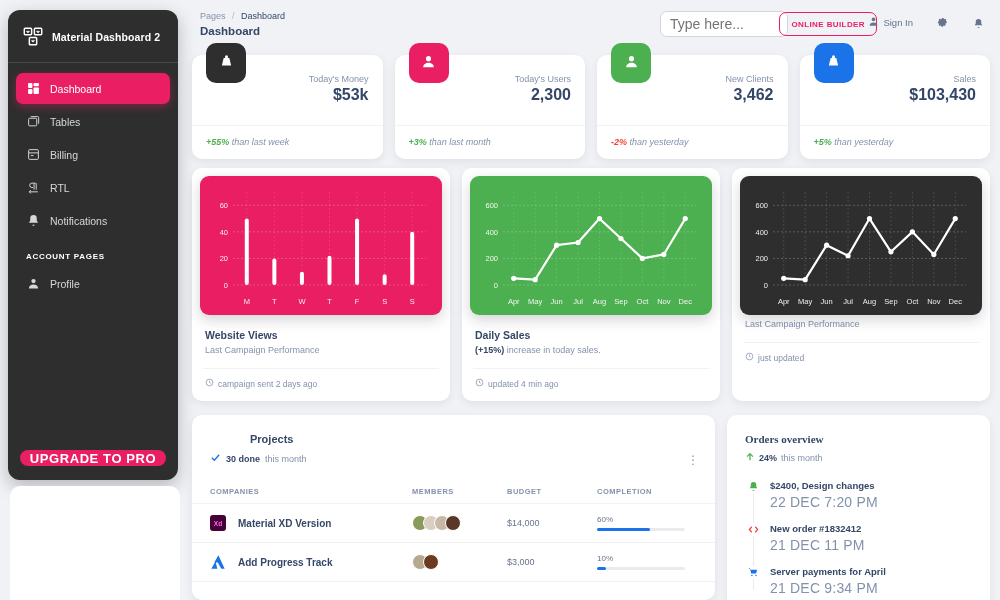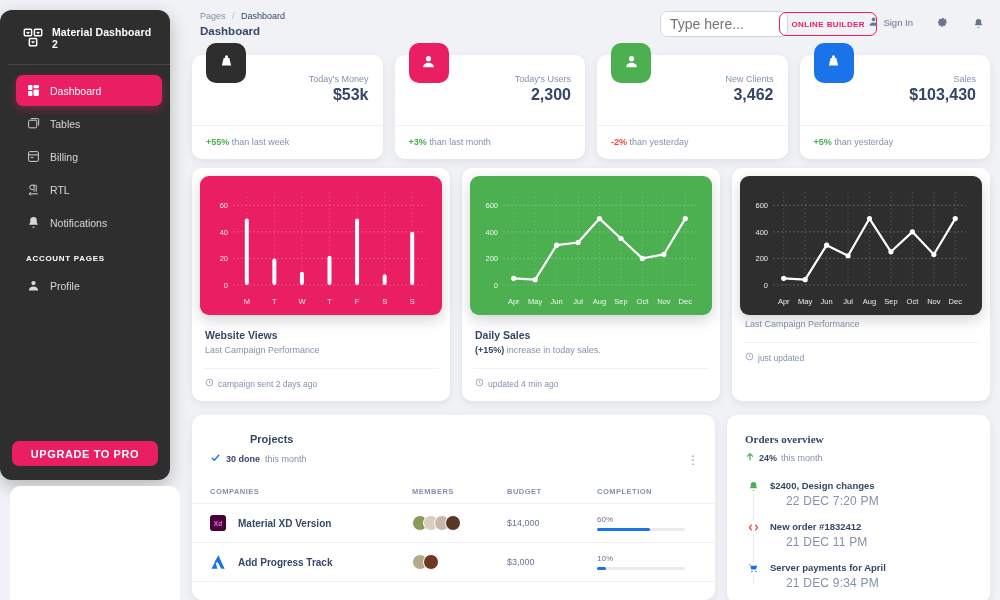--- a/index.html
+++ b/index.html
@@ -6,27 +6,26 @@
   html, body {
     width: 1000px; height: 600px;
     font-family: "Liberation Sans", sans-serif;
     background: #f0f2f5;
     overflow: hidden;
   }
   .page { position: relative; width: 1000px; height: 600px; }
 
   
   .sidebar {
-    position: absolute; left: 0; top: 10px;
+    position: absolute; left: 8px; top: 10px;
     width: 170px; height: 470px;
     background: #2e2e2e;
     border-radius: 12px;
     box-shadow: 0 6px 18px rgba(0,0,0,.25);
     overflow: hidden;
-    padding-left: 8px;
   }
   .brand {
     display: flex; align-items: center; gap: 8px;
     padding: 16px 12px 14px 14px;
     border-bottom: 1px solid rgba(255,255,255,.12);
   }
   .brand-logo { width: 22px; height: 22px; flex: 0 0 22px; }
   .brand-name {
     color: #fff; font-size: 10.5px; font-weight: bold; letter-spacing: .1px;
   }
@@ -42,23 +41,23 @@
     box-shadow: 0 3px 8px rgba(233,30,99,.4);
   }
   .nav-ico { width: 14px; height: 14px; flex: 0 0 14px; display:flex; align-items:center; justify-content:center; }
   .nav-ico svg { display: block; }
   .nav-section {
     color: #fff; font-size: 8px; font-weight: bold; letter-spacing: .7px;
     padding: 14px 10px 7px 10px; text-transform: uppercase;
   }
   .upgrade {
     position: absolute; left: 12px; right: 12px; bottom: 14px;
-    height: 25px; border-radius: 7px;
+    height: 16px; border-radius: 12px;
     background: #e91e63; color: #fff;
-    font-size: 11px; font-weight: bold; letter-spacing: .6px;
+    font-size: 13px; font-weight: bold; letter-spacing: .6px;
     display: flex; align-items: center; justify-content: center;
     cursor: pointer; border: none;
   }
   .sidebar-under {
     position: absolute; left: 10px; top: 486px;
     width: 170px; height: 114px;
     background: #fff; border-radius: 10px 10px 0 0;
   }
 
   
@@ -120,21 +119,21 @@
   .stat-value {
     position: absolute; right: 14px; top: 31px;
     font-size: 16px; font-weight: bold; color: #344767; text-align: right;
   }
   .stat-div {
     position: absolute; left: 0; right: 0; top: 70px;
     height: 1px; background: #f0f2f5;
   }
   .stat-foot {
     position: absolute; left: 14px; bottom: 12px;
-    font-size: 9px; color: #8392ab;
+    font-size: 9px; color: #8392ab; font-style: italic;
   }
   .stat-foot b { font-weight: bold; }
 
   
   .charts {
     position: absolute; left: 192px; top: 168px; right: 10px;
     display: flex; gap: 12px;
   }
   .chart-card {
     flex: 1; background: #fff; border-radius: 10px;
@@ -217,21 +216,21 @@
   .tl-line {
     position: absolute; left: 6px; top: 8px; bottom: 6px;
     width: 1px; background: #e9ecef;
   }
   .tl-item { display: flex; gap: 10px; margin-bottom: 13px; position: relative; }
   .tl-ico {
     width: 13px; height: 13px; flex: 0 0 13px; background: #fff;
     display: flex; align-items: center; justify-content: center; z-index: 1;
   }
   .tl-head { font-size: 9.5px; font-weight: bold; color: #344767; }
-  .tl-time { font-size: 12px; color: #8392ab; margin-top: 3px; letter-spacing: .2px; margin-left: 16px; }
+  .tl-time { font-size: 14px; color: #8392ab; margin-top: 3px; letter-spacing: .2px; }
 </style>
 </head>
 <body>
 
 <div class="page">
 
   <div class="sidebar">
     <div class="brand">
       <span class="brand-logo">
         <svg viewBox="0 0 24 24" width="22" height="22" fill="none" stroke="#fff" stroke-width="1.6">

